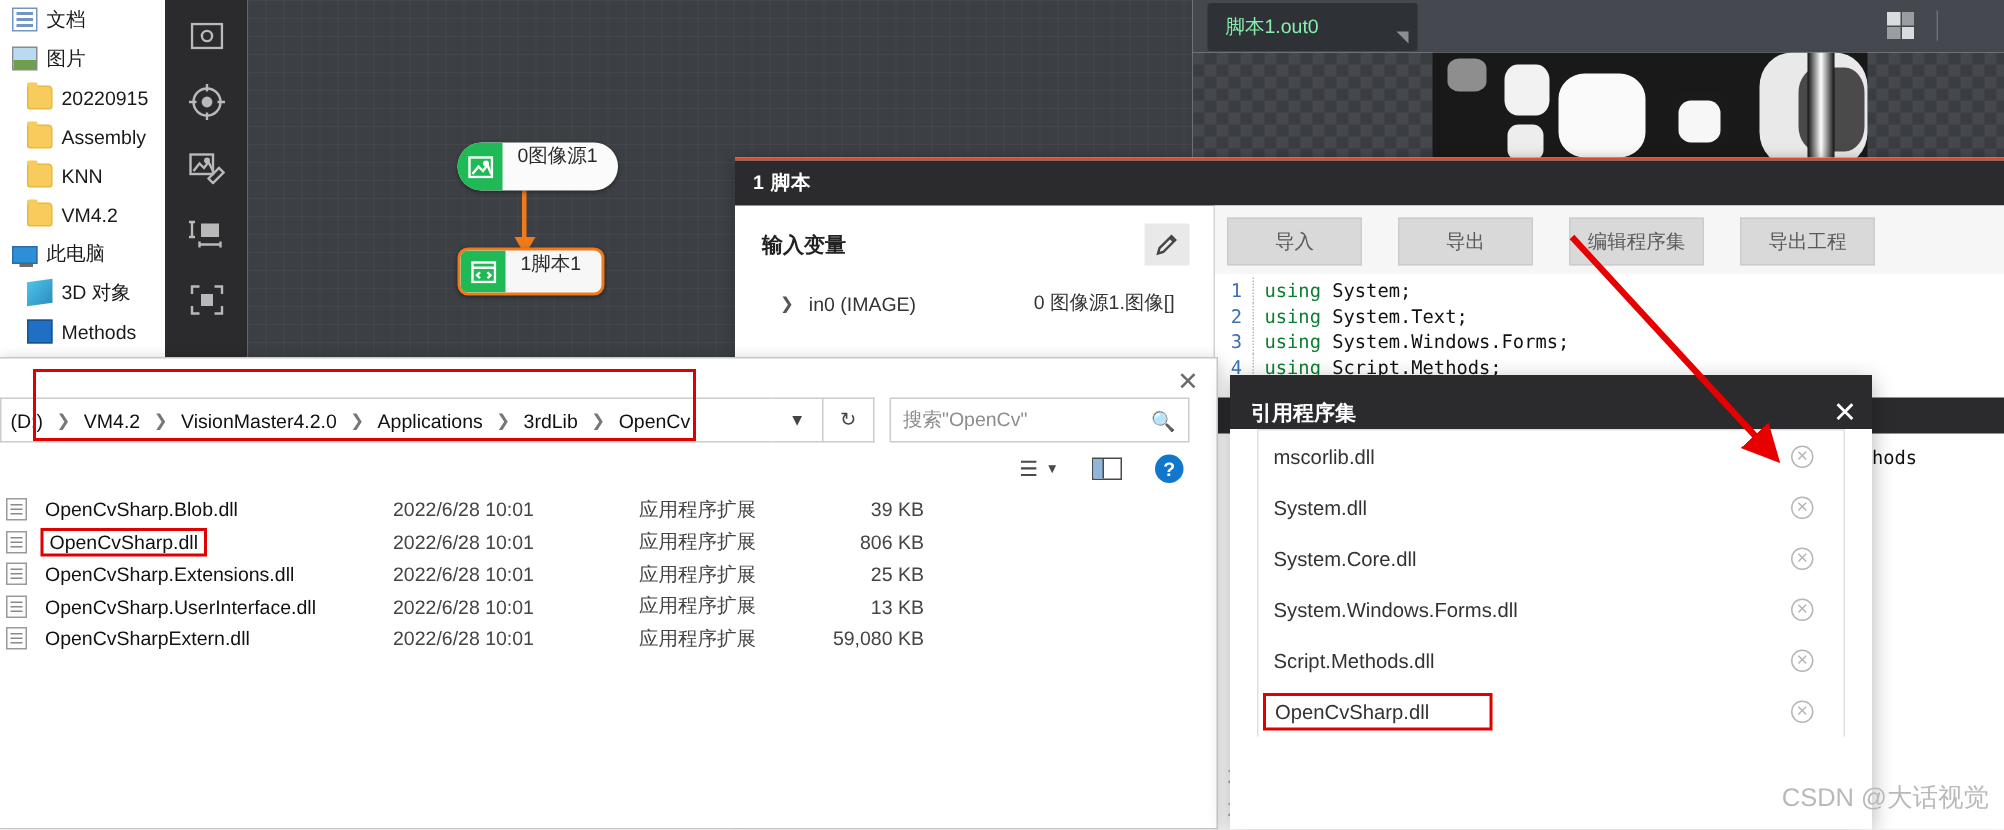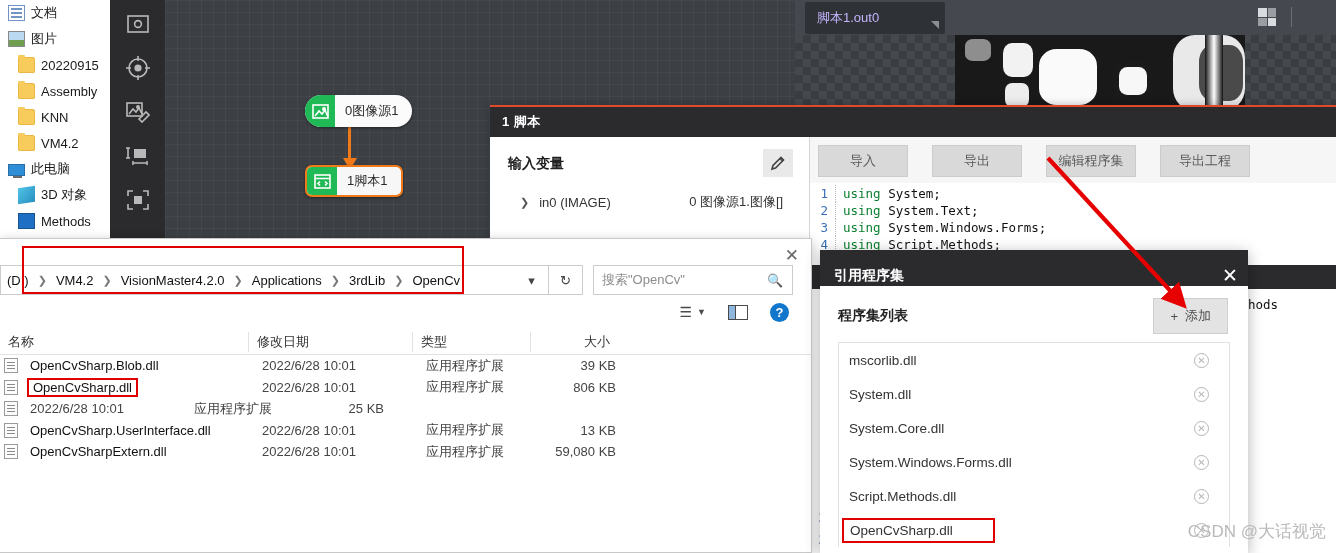--- a/index.html
+++ b/index.html
@@ -48,21 +48,21 @@
 
   .vm-canvas {
     position: absolute; left: 165px; top: 0; width: 630px; height: 240px;
     background: #3c4045; z-index: 4;
     background-image:
       linear-gradient(rgba(255,255,255,.035) 1px, transparent 1px),
       linear-gradient(90deg, rgba(255,255,255,.035) 1px, transparent 1px);
     background-size: 12px 12px;
   }
   .node {
-    position: absolute; height: 32px; border-radius: 16px; display: flex; align-items: center;
+    position: absolute; height: 32px; border-radius: 16px; display: flex; 
     background: #fbfbfb; box-shadow: 0 1px 3px rgba(0,0,0,.45); overflow: hidden;
   }
   .node .n-ico {
     width: 30px; height: 100%; background: #1fba56;
     display:flex; align-items:center; justify-content:center; flex:0 0 auto;
   }
   .node .n-ico svg { stroke:#fff; fill:none; stroke-width:1.6; }
   .node .n-label { padding: 0 14px 0 10px; font-size: 13px; color: #2a2a2a; white-space: nowrap; }
   #node-src { left: 140px; top: 95px; }
   #node-script {
@@ -75,21 +75,21 @@
     border-left: 7px solid transparent; border-right: 7px solid transparent;
     border-top: 12px solid #f07a1a;
   }
 
   
   .vm-preview-bar {
     position:absolute; left:795px; top:0; width:541px; height:35px;
     background:#45494f; z-index:4; display:flex; align-items:center;
   }
   .vm-tab {
-    margin-left:10px; background:#2e3135; color:#c4b5fd; font-size:13px;
+    margin-left:10px; background:#2e3135; color:#86efac; font-size:13px;
     padding:7px 26px 7px 12px; position:relative; border-radius:2px; min-width:140px;
   }
   .vm-tab::after{ content:""; position:absolute; right:6px; bottom:5px;
     border-left:8px solid transparent; border-top:8px solid #8b8f94; }
   .grid-ico { position:absolute; right:60px; top:8px; width:18px; height:18px;
     display:grid; grid-template-columns:1fr 1fr; grid-template-rows:1fr 1fr; gap:1px; }
   .grid-ico i{ background:#9a9ea3; }
   .grid-ico i:nth-child(1), .grid-ico i:nth-child(4){ background:#d9dcdf; }
   .vsep { position:absolute; right:44px; top:7px; width:1px; height:20px; background:#6c7076; }
 
@@ -436,43 +436,38 @@
       </div>
     </div>
     <div class="exp-viewbar">
       <div class="vb-ico">☰ <span style="font-size:9px">▼</span></div>
       <div class="pane-ico">
           <i></i>
         </div>
       <div class="help-ico">?</div>
     </div>
 
-    <div class="col-head" id="colhead">
-        <div class="c-name">名称</div>
-        <div class="c-date">修改日期</div>
-        <div class="c-type">类型</div>
-        <div class="c-size">大小</div>
-      </div>
     <div id="filelist">
         <div class="frow">
      <span class="f-ico"></span>
      <div class="fr-name"><span class="">OpenCvSharp.Blob.dll</span></div>
      <div class="fr-date">2022/6/28 10:01</div>
      <div class="fr-type">应用程序扩展</div>
      <div class="fr-size">39 KB</div>
    </div>
         <div class="frow">
      <span class="f-ico"></span>
      <div class="fr-name"><span class="hl-file">OpenCvSharp.dll</span></div>
      <div class="fr-date">2022/6/28 10:01</div>
      <div class="fr-type">应用程序扩展</div>
      <div class="fr-size">806 KB</div>
    </div>
         <div class="frow">
      <span class="f-ico"></span>
+     <div class="fr-name"><span class="">OpenCvSharp.Extensions.dll</span></div>
      <div class="fr-date">2022/6/28 10:01</div>
      <div class="fr-type">应用程序扩展</div>
      <div class="fr-size">25 KB</div>
    </div>
         <div class="frow">
      <span class="f-ico"></span>
      <div class="fr-name"><span class="">OpenCvSharp.UserInterface.dll</span></div>
      <div class="fr-date">2022/6/28 10:01</div>
      <div class="fr-type">应用程序扩展</div>
      <div class="fr-size">13 KB</div>
@@ -484,27 +479,20 @@
      <div class="fr-type">应用程序扩展</div>
      <div class="fr-size">59,080 KB</div>
    </div>
       </div>
   </div>
 
   <div class="ref-dlg">
     <div class="ref-title">
       <span>引用程序集</span>
       <span class="ref-x">✕</span>
-    </div>
-    <div class="ref-head">
-      <div class="ref-head-t">程序集列表</div>
-      <div class="add-btn">
-        <span>+</span>
-        <span>添加</span>
-      </div>
     </div>
     <div class="ref-list" id="reflist">
         <div class="ref-item">
      <span class="">mscorlib.dll</span>
      <span class="del-ico">✕</span>
    </div>
         <div class="ref-item">
      <span class="">System.dll</span>
      <span class="del-ico">✕</span>
    </div>

